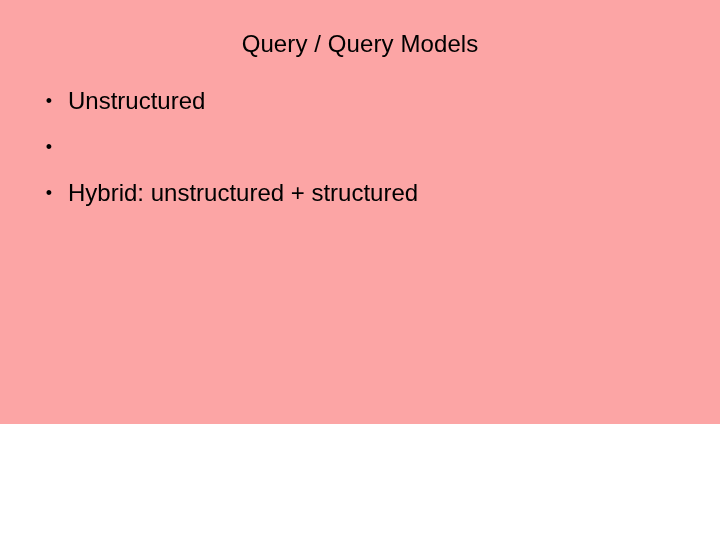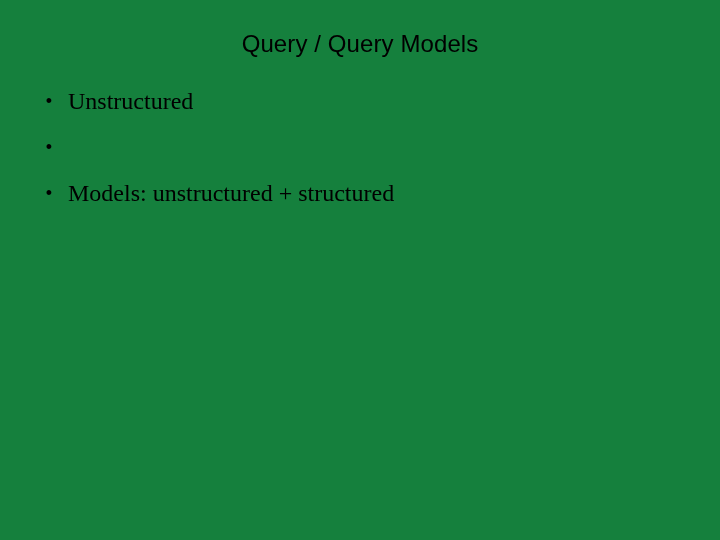--- a/index.html
+++ b/index.html
@@ -10,22 +10,22 @@
     width: 720px;
     height: 540px;
     background: #ffffff;
     font-family: "Liberation Sans", sans-serif;
     color: #000000;
     overflow: hidden;
   }
   .slide {
     position: relative;
     width: 720px;
-    height: 540px;
-    background: #15803d;
+    height: 424px;
+    background: #fca5a5;
     box-sizing: border-box;
   }
   .slide-title {
     position: absolute;
     top: 29px;
     left: 0;
     width: 720px;
     text-align: center;
     font-size: 24px;
     line-height: 30px;
@@ -60,21 +60,20 @@
     top: 0;
     width: 14px;
     height: 34px;
     line-height: 34px;
     font-size: 18px;
     text-align: center;
     color: #000000;
   }
   .bullet-text {
     display: inline-block;
-    font-family: Liberation Serif, serif;
   }
 </style>
 </head>
 <body>
 
 <div class="slide">
 
   <div class="slide-title">Query / Query Models</div>
 
   <ul class="bullet-list">
@@ -83,18 +82,18 @@
       <span class="bullet-marker">•</span>
       <span class="bullet-text">Unstructured</span>
     </li>
 
     <li class="bullet-item">
       <span class="bullet-marker">•</span>
     </li>
 
     <li class="bullet-item">
       <span class="bullet-marker">•</span>
-      <span class="bullet-text">Models: unstructured + structured</span>
+      <span class="bullet-text">Hybrid: unstructured + structured</span>
     </li>
 
   </ul>
 
 </div>
 
 </body></html>

